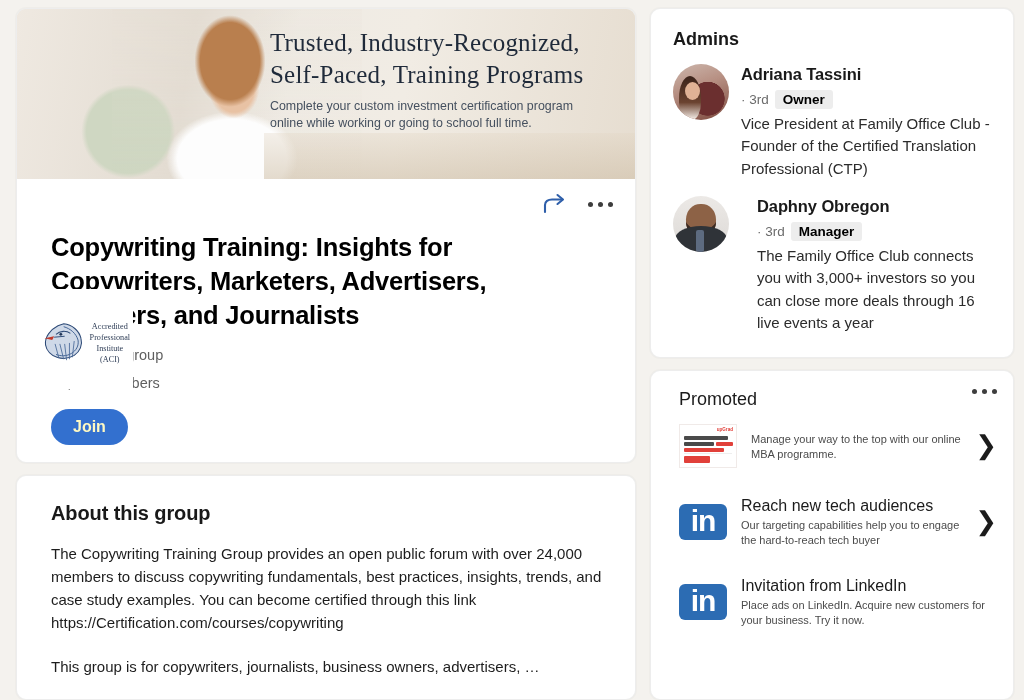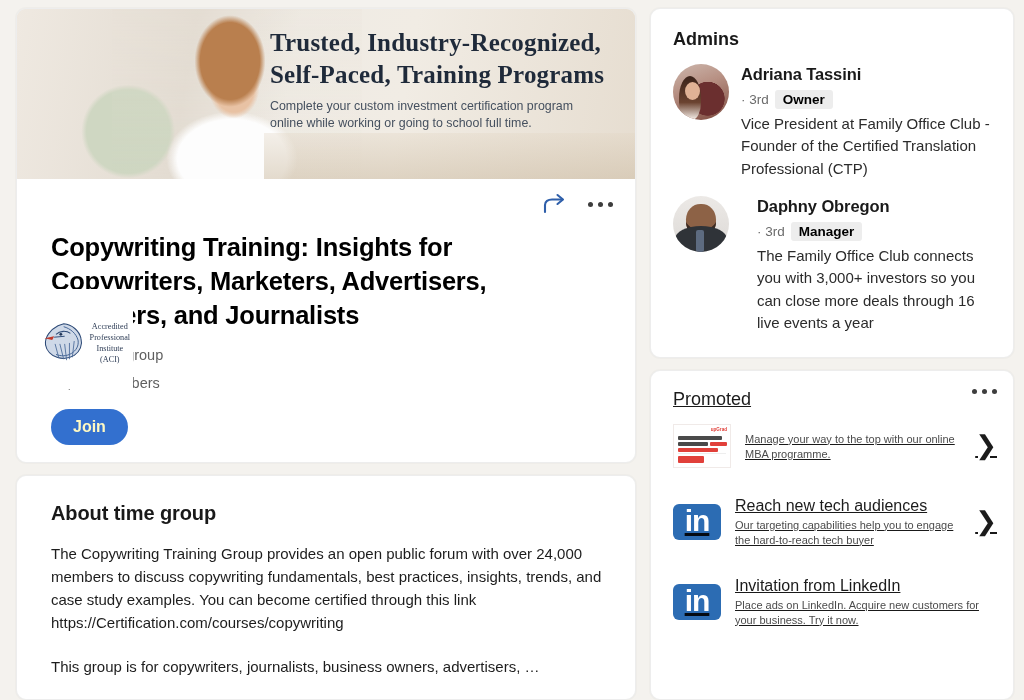--- a/index.html
+++ b/index.html
@@ -38,21 +38,21 @@
       linear-gradient(180deg, rgba(233,226,216,.2), rgba(233,226,216,0));
     filter: blur(.3px);
   }
   .banner-desk {
     position:absolute; right:0; bottom:0; width:60%; height:46px;
     background: linear-gradient(180deg, rgba(226,214,196,.35), rgba(206,190,166,.55));
   }
   .banner-txt { position:absolute; left:253px; top:18px; right:14px; }
   .banner-h1 {
     font-family: "Liberation Serif", serif;
-    font-size: 25px; line-height: 1.26; font-weight: 700;
+    font-size: 25px; line-height: 1.26; font-weight: 400;
     color:#1f2a3a; letter-spacing:.2px;
   }
   .banner-p {
     margin-top: 8px; font-size: 12.4px; line-height: 1.38;
     color:#45505f; max-width: 330px;
   }
 
   
   .logo-tile {
     position: absolute; left: 18px; top: 110px;
@@ -109,21 +109,21 @@
   .av-b::after{content:"";position:absolute;left:2px;bottom:0;width:52px;height:26px;border-radius:50% 50% 0 0;background:#2f3338;box-shadow:inset 0 0 0 0 #000;}
   .av-b i{position:absolute;left:23px;bottom:0;width:8px;height:22px;background:#5d6b80;z-index:2;border-radius:2px;}
   .admin-body { flex: 1; min-width: 0; }
   .admin-name { font-size: 16.5px; font-weight: 700; line-height:1.25; letter-spacing:-.1px; }
   .admin-sub { display:flex; align-items:center; gap:6px; margin-top: 5px; }
   .degree { font-size: 13.5px; color:#6b6b6b; }
   .badge { font-size: 13.5px; font-weight:700; background:#ededed; padding: 2px 8px; border-radius:3px; color:#000; }
   .admin-desc { font-size: 15px; line-height:1.5; color:#2b2b2b; margin-top: 4px; }
 
   
-  .promoted { padding: 18px 16px 14px 22px; text-decoration: underline; }
+  .promoted { padding: 18px 16px 14px 28px; }
   .promo-head { display:flex; justify-content:space-between; align-items:flex-start; }
   .promo-head h2 { font-size: 18px; font-weight: 400; color:#1b1b1b; }
   .promo-item { display:flex; align-items:center; gap: 14px; margin-top: 14px; }
   .promo-thumb { width: 58px; height: 44px; flex:0 0 58px; }
   .promo-upgrad {
     background:#fff; border:1px solid #f0eae8; position:relative; overflow:hidden;
   }
   .pu-brand{position:absolute;right:3px;top:2px;font-size:4.6px;font-weight:700;color:#e1403a;}
   .pu-line{position:absolute;left:4px;height:4px;border-radius:1px;}
   .pu-btn{position:absolute;left:4px;bottom:4px;width:26px;height:7px;background:#e1403a;border-radius:1px;}
@@ -210,21 +210,21 @@
         </div>
 
         <div class="gmembers">31,781 members</div>
 
         <button class="join-btn">Join</button>
       </div>
     </div>
 
     <div class="card">
       <div class="about">
-        <h2>About time group</h2>
+        <h2>About this group</h2>
         <p>The Copywriting Training Group provides an open public forum with over 24,000 members to discuss copywriting fundamentals, best practices, insights, trends, and case study examples.  You can become certified through this link  https://Certification.com/courses/copywriting</p>
         <p class="second">This group is for copywriters, journalists, business owners, advertisers, …</p>
       </div>
     </div>
 
   </div>
 
   <div class="col-side" style="order:2;">
 
     <div class="card">

